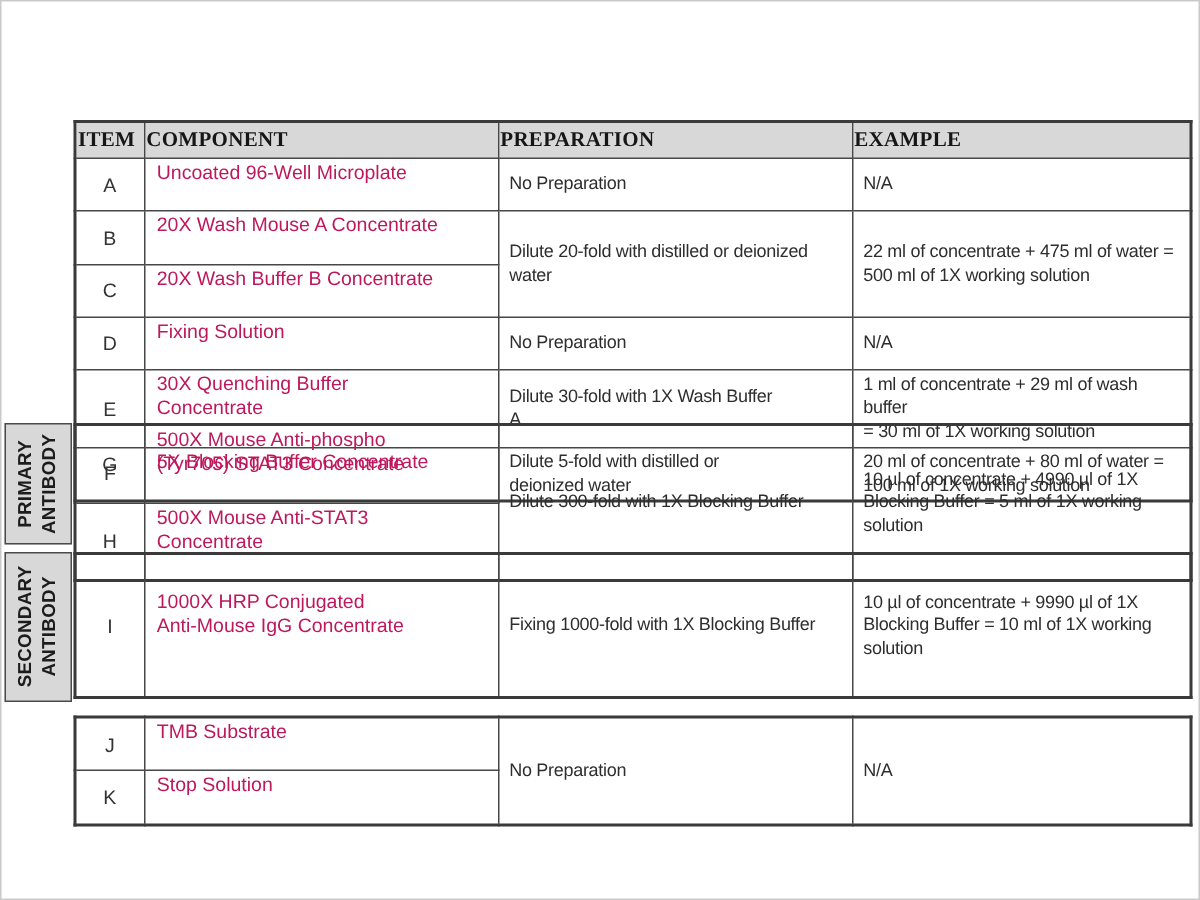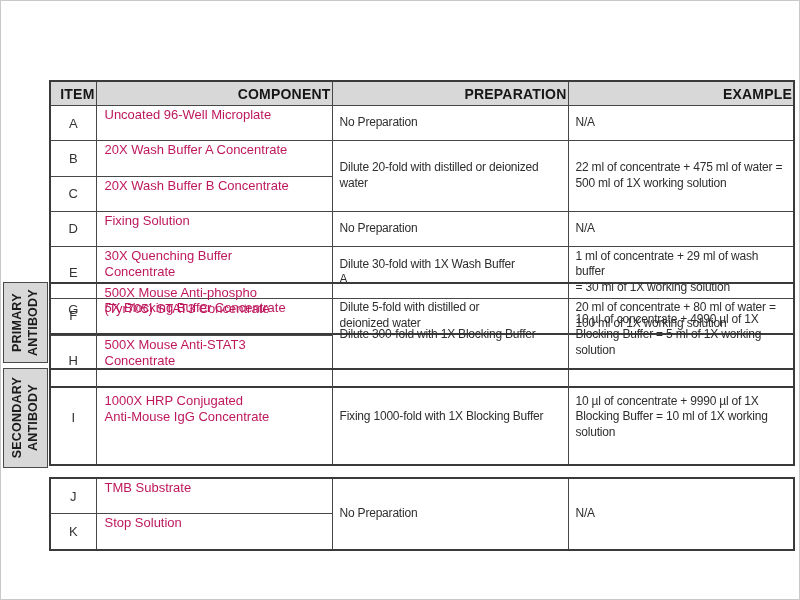--- a/index.html
+++ b/index.html
@@ -30,24 +30,25 @@
   #section-detect { top: 477px; }
   .tbl td, .tbl th {
     border: 1px solid #474747;
     vertical-align: middle;
     overflow: hidden;
   }
   .tbl th {
     background: #d8d8d8;
     font-size: 14px;
     font-weight: bold;
-    text-align: right;
+    text-align: left;
     color: #161616;
     letter-spacing: 0.2px;
     height: 21px;
+    font-family: Liberation Serif, serif;
   }
   td.item {
     text-align: center;
     font-size: 13px;
     color: #333333;
   }
   td.comp {
     font-size: 13px;
     padding: 1px 4px 17px 8px;
     white-space: pre-line;
@@ -106,21 +107,21 @@
     <th>EXAMPLE</th>
   </tr>
   <tr style="height:20px">
     <td class="item">A</td>
     <td class="comp">Uncoated 96-Well Microplate</td>
     <td class="prep">No Preparation</td>
     <td class="ex">N/A</td>
   </tr>
   <tr style="height:34px">
     <td class="item">B</td>
-    <td class="comp">20X Wash Buffer A Concentrate</td>
+    <td class="comp">20X Wash Mouse A Concentrate</td>
     <td class="prep" rowspan="2">Dilute 20-fold with distilled or deionized
 water</td>
     <td class="ex" rowspan="2">22 ml of concentrate + 475 ml of water =
 500 ml of 1X working solution</td>
   </tr>
   <tr style="height:30px">
     <td class="item">C</td>
     <td class="comp">20X Wash Buffer B Concentrate</td>
   </tr>
   <tr style="height:20px">

